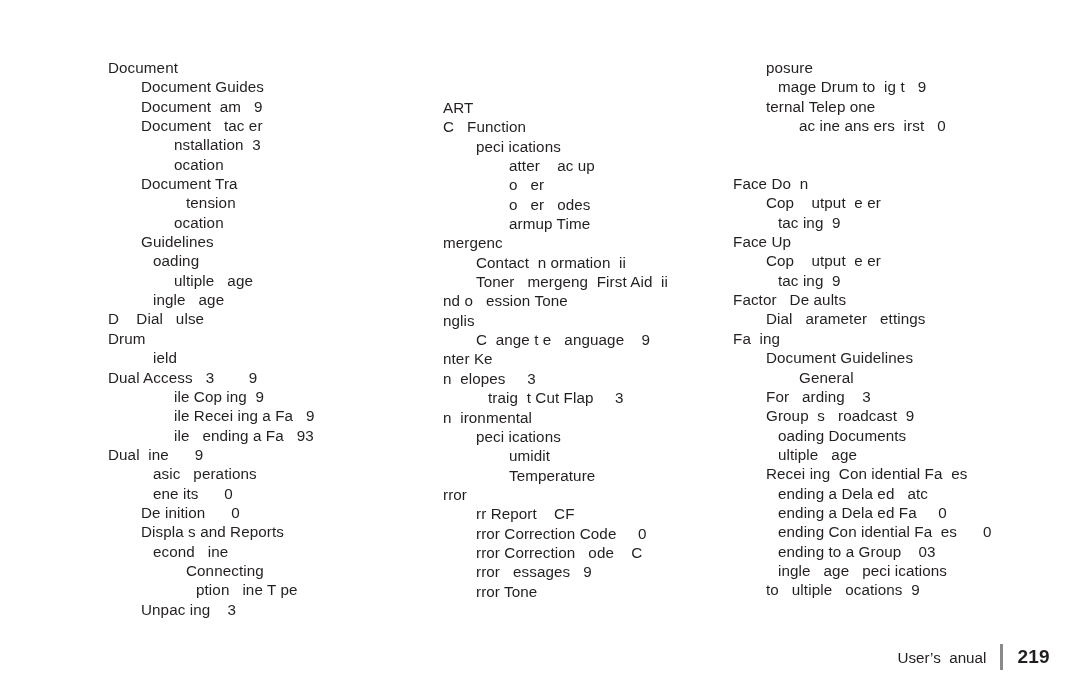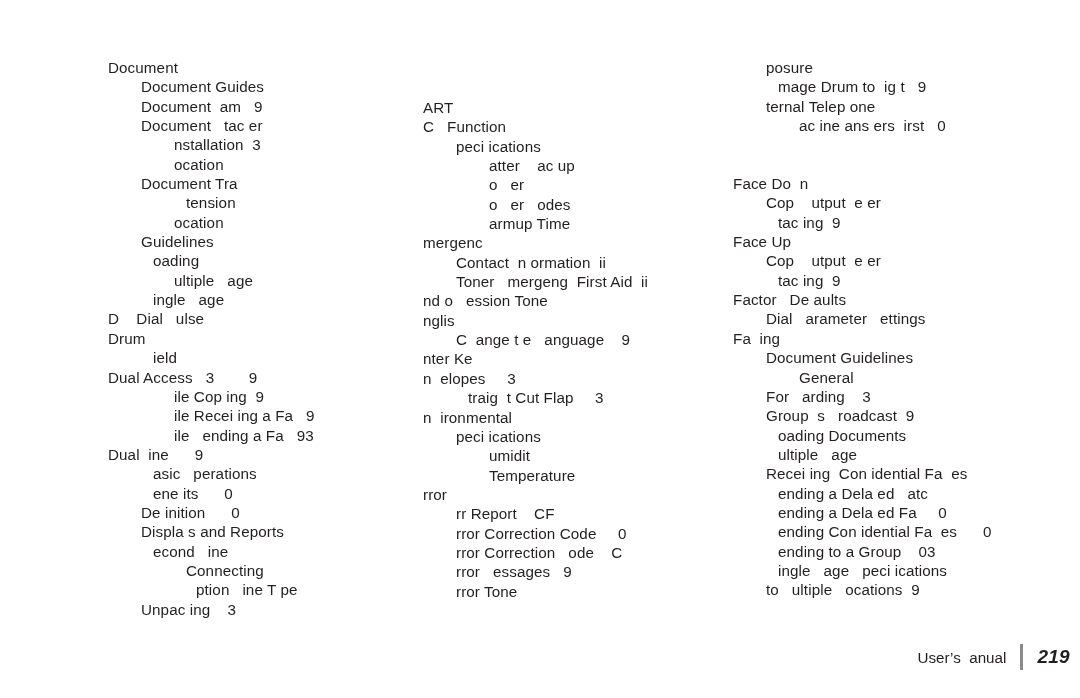--- a/index.html
+++ b/index.html
@@ -23,21 +23,21 @@
     width: 1080px;
     height: 698px;
     margin-left: 14px;
   }
 
   .column {
     position: absolute;
     top: 58px;
   }
   #column-1 { left: 94px;  width: 300px; }
-  #column-2 { left: 409px; width: 300px; }
+  #column-2 { left: 429px; width: 300px; }
   #column-3 { left: 719px; width: 320px; }
 
   .entry {
     font-size: 15.2px;
     line-height: 19.35px;
     white-space: pre;
     letter-spacing: 0.1px;
     color: #231f20;
   }
 
@@ -46,21 +46,21 @@
   .lvl1 { padding-left: 33px; }
   .lvl2 { padding-left: 45px; }
   .lvl3 { padding-left: 66px; }
   .lvl4 { padding-left: 78px; }
   .lvl5 { padding-left: 88px; }
 
   .spacer { height: 19.35px; }
 
   #page-footer {
     position: absolute;
-    right: 24px;
+    right: 44px;
     bottom: 28px;
     display: flex;
     align-items: center;
     gap: 0;
   }
   #footer-label {
     font-size: 15.2px;
     color: #231f20;
     white-space: pre;
     padding-right: 14px;
@@ -69,21 +69,20 @@
     width: 3px;
     height: 26px;
     background: #8a8a8d;
     margin-right: 14px;
   }
   #footer-page-number {
     font-size: 19px;
     font-weight: bold;
     color: #231f20;
     letter-spacing: 0.3px;
-    font-style: italic;
   }
 </style>
 </head>
 <body>
 
 <div id="index-page">
 
   <div class="column" id="column-1">
       <div class="entry lvl0">Document</div>
       <div class="entry lvl1">Document Guides</div>

